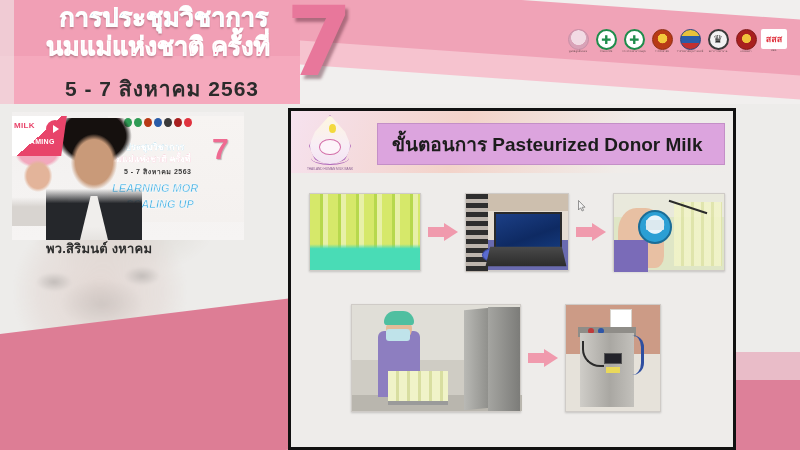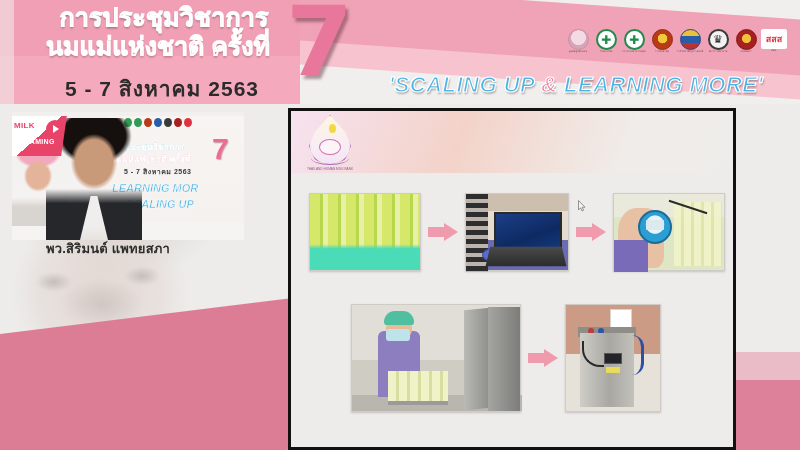--- a/index.html
+++ b/index.html
@@ -287,21 +287,20 @@
     <div class="hdr-diag2"></div>
     <div class="hdr-pinkblock"></div>
     <div class="hdr-pinkblock2"></div>
     <div class="hdr-leftwhite"></div>
 
     <div class="title-th1">การประชุมวิชาการ</div>
     <div class="title-th2">นมแม่แห่งชาติ ครั้งที่</div>
     <div class="title-date">5 - 7 สิงหาคม 2563</div>
     <div class="big-seven">7</div>
 
-    <div class="slogan"><span>'SCALING UP </span><span class="amp">&amp;</span><span> LEARNING MORE'</span></div>
 
     <div class="logo-row">
       <div class="org-logo">
         <div class="org-mark m1"></div>
         <div class="org-cap">มูลนิธิศูนย์นมแม่</div>
       </div>
       <div class="org-logo">
         <div class="org-mark m2">
             <span class="crossmark">✚</span>
           </div>
@@ -360,33 +359,34 @@
     <div class="v-child"></div>
     <div class="v-person"></div>
 
     <div class="live-badge"></div>
     <div class="live-text">MILK</div>
     <div class="live-sub">STREAMING</div>
     <div class="live-play">
         <i></i>
       </div>
   </div>
-  <div class="speaker-name">พว.สิริมนต์  แพทยสภา</div>
+  <div class="speaker-name">พว.สิริมนต์  งหาคม</div>
 
   <div class="panel">
     <div class="panel-topwash"></div>
 
     <div class="milk-logo">
       <div class="drop"></div>
       <div class="drop-dot"></div>
       <div class="drop-baby"></div>
       <div class="drop-hands"></div>
       <div class="milk-cap">THAILAND HUMAN MILK BANK</div>
     </div>
 
+    <div class="slide-title">ขั้นตอนการ Pasteurized Donor Milk</div>
 
     <div class="row row1">
       <div class="photo ph1"></div>
       <div class="arrow-wrap">
         <div class="arrow">
             <div class="shaft"></div>
             <div class="head"></div>
           </div>
       </div>
       <div class="photo ph2">

